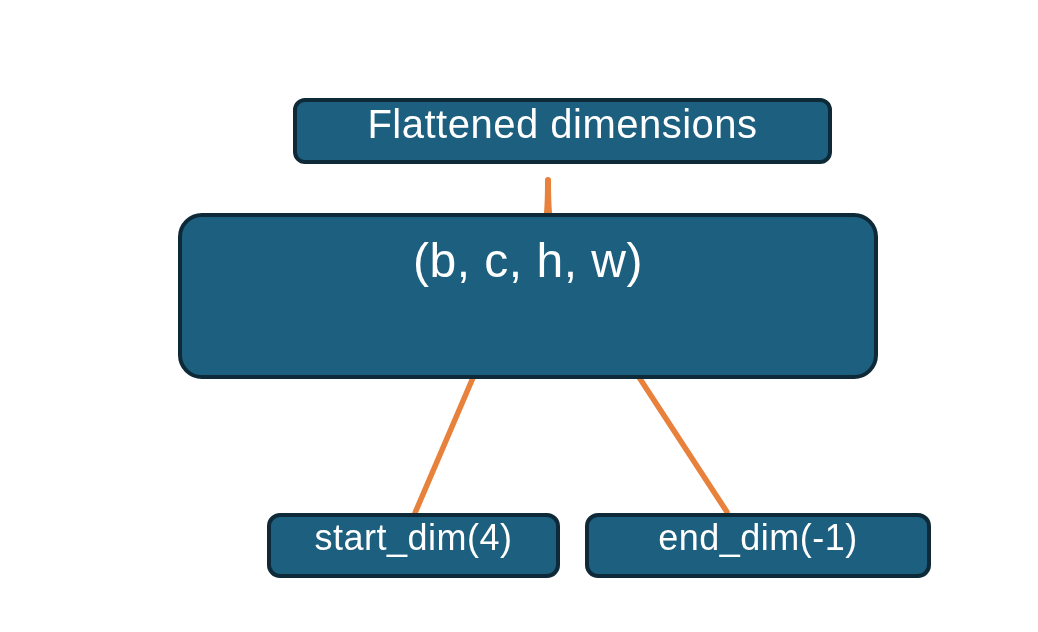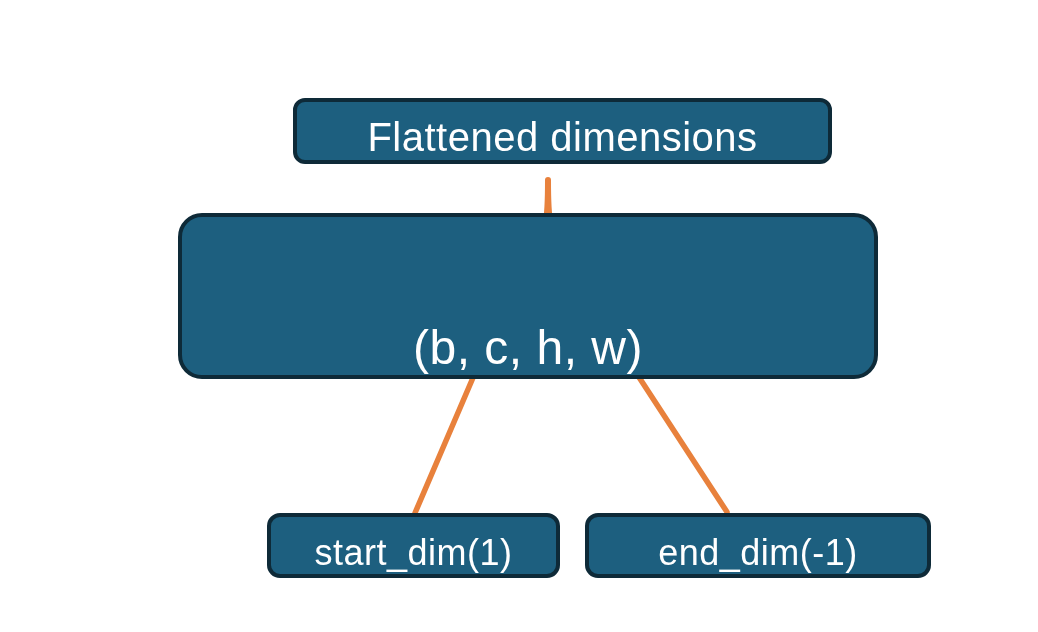--- a/index.html
+++ b/index.html
@@ -21,37 +21,37 @@
     background: var(--bg);
     overflow: hidden;
   }
   .node {
     position: absolute;
     box-sizing: border-box;
     background: var(--box-fill);
     border: 4px solid var(--box-border);
     color: var(--text-color);
     display: flex;
-    align-items: flex-end;
+    align-items: flex-start;
     justify-content: center;
     white-space: nowrap;
     letter-spacing: 0.5px;
   }
   .node-flattened {
     left: 293px; top: 98px;
     width: 539px; height: 66px;
     border-radius: 12px;
     font-size: 40px;
   }
   .node-shape {
     left: 178px; top: 213px;
     width: 700px; height: 166px;
     border-radius: 24px;
     font-size: 48px;
-    padding-top: 40px; 
+    padding-top: 16px; 
   }
   .node-start {
     left: 267px; top: 513px;
     width: 293px; height: 65px;
     border-radius: 13px;
     font-size: 36px;
   }
   .node-end {
     left: 585px; top: 513px;
     width: 346px; height: 65px;
@@ -99,20 +99,20 @@
 
   <div class="node node-flattened">
     <span>Flattened dimensions</span>
   </div>
 
   <div class="node node-shape">
     <span>(b, c, h, w)</span>
   </div>
 
   <div class="node node-start">
-    <span>start_dim(1)</span>
+    <span>start_dim(4)</span>
   </div>
 
   <div class="node node-end">
     <span>end_dim(-1)</span>
   </div>
 
 </div>
 
 </body></html>

